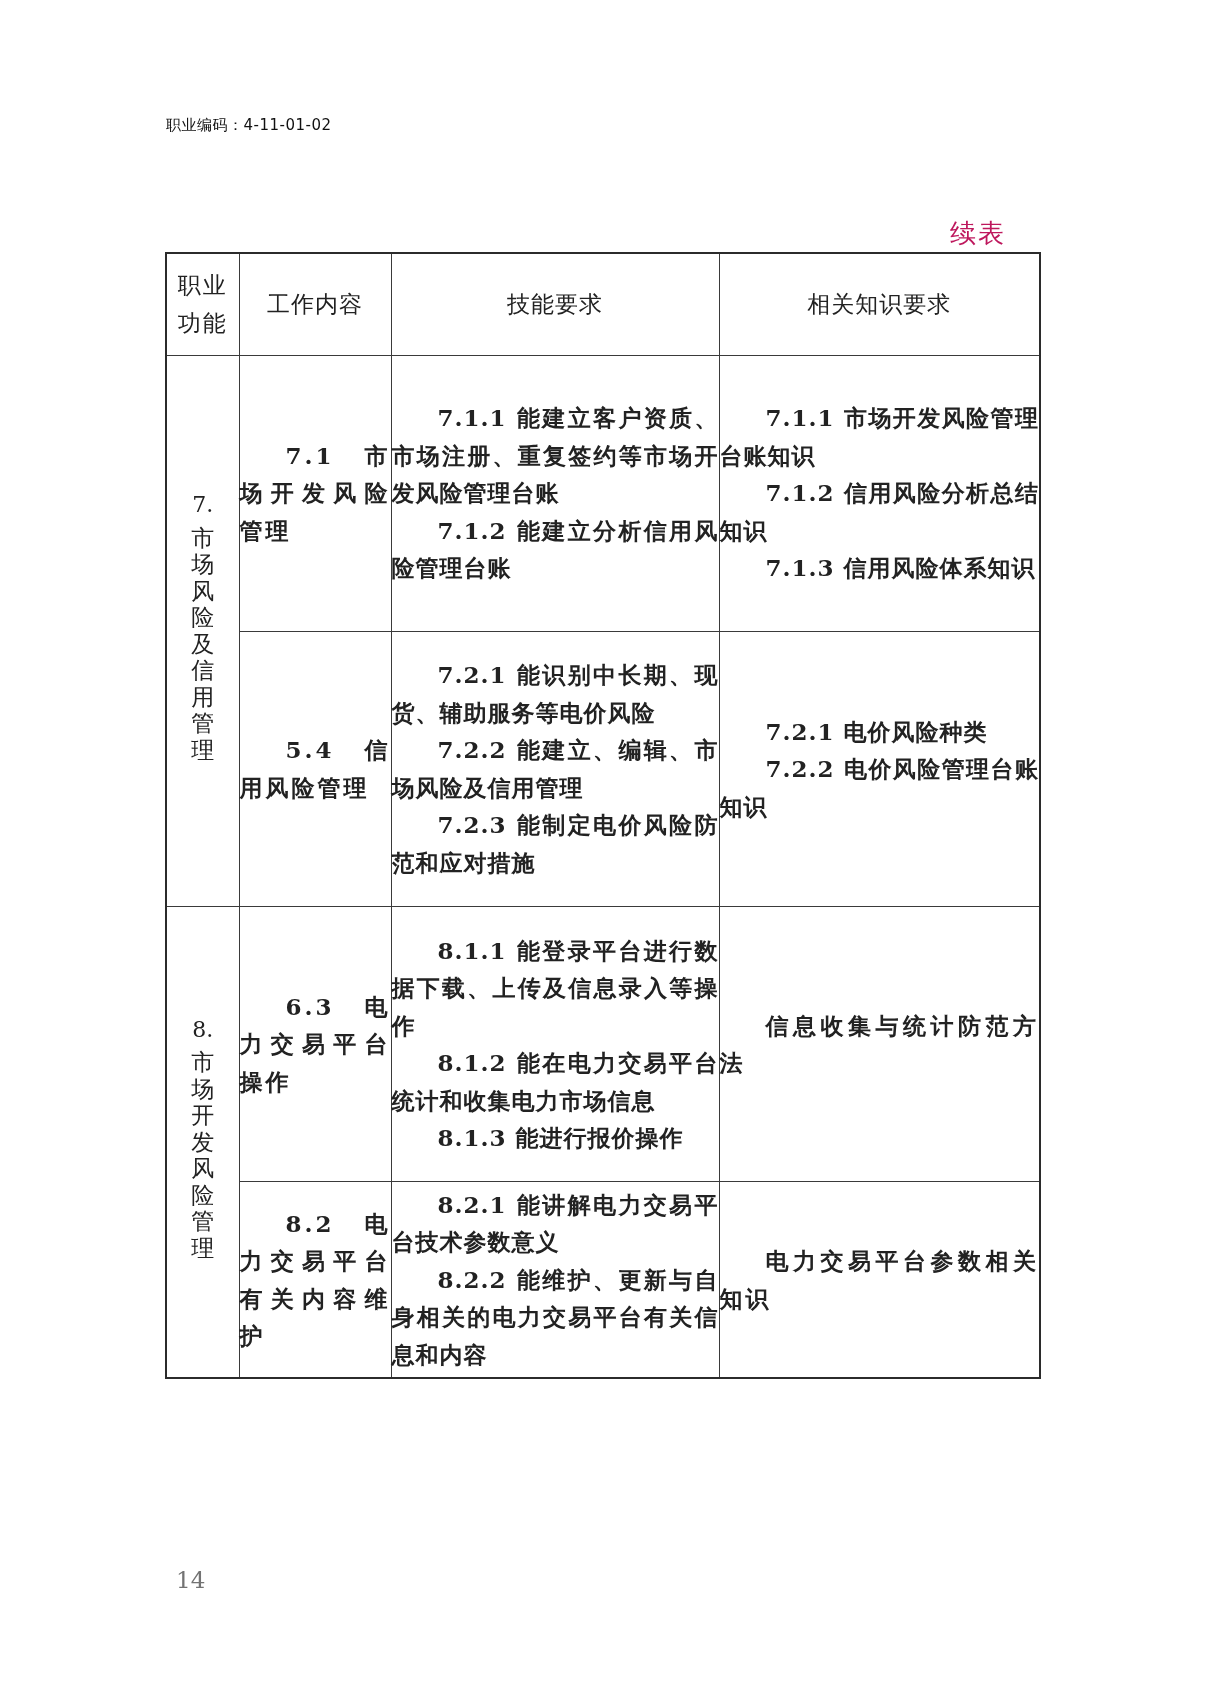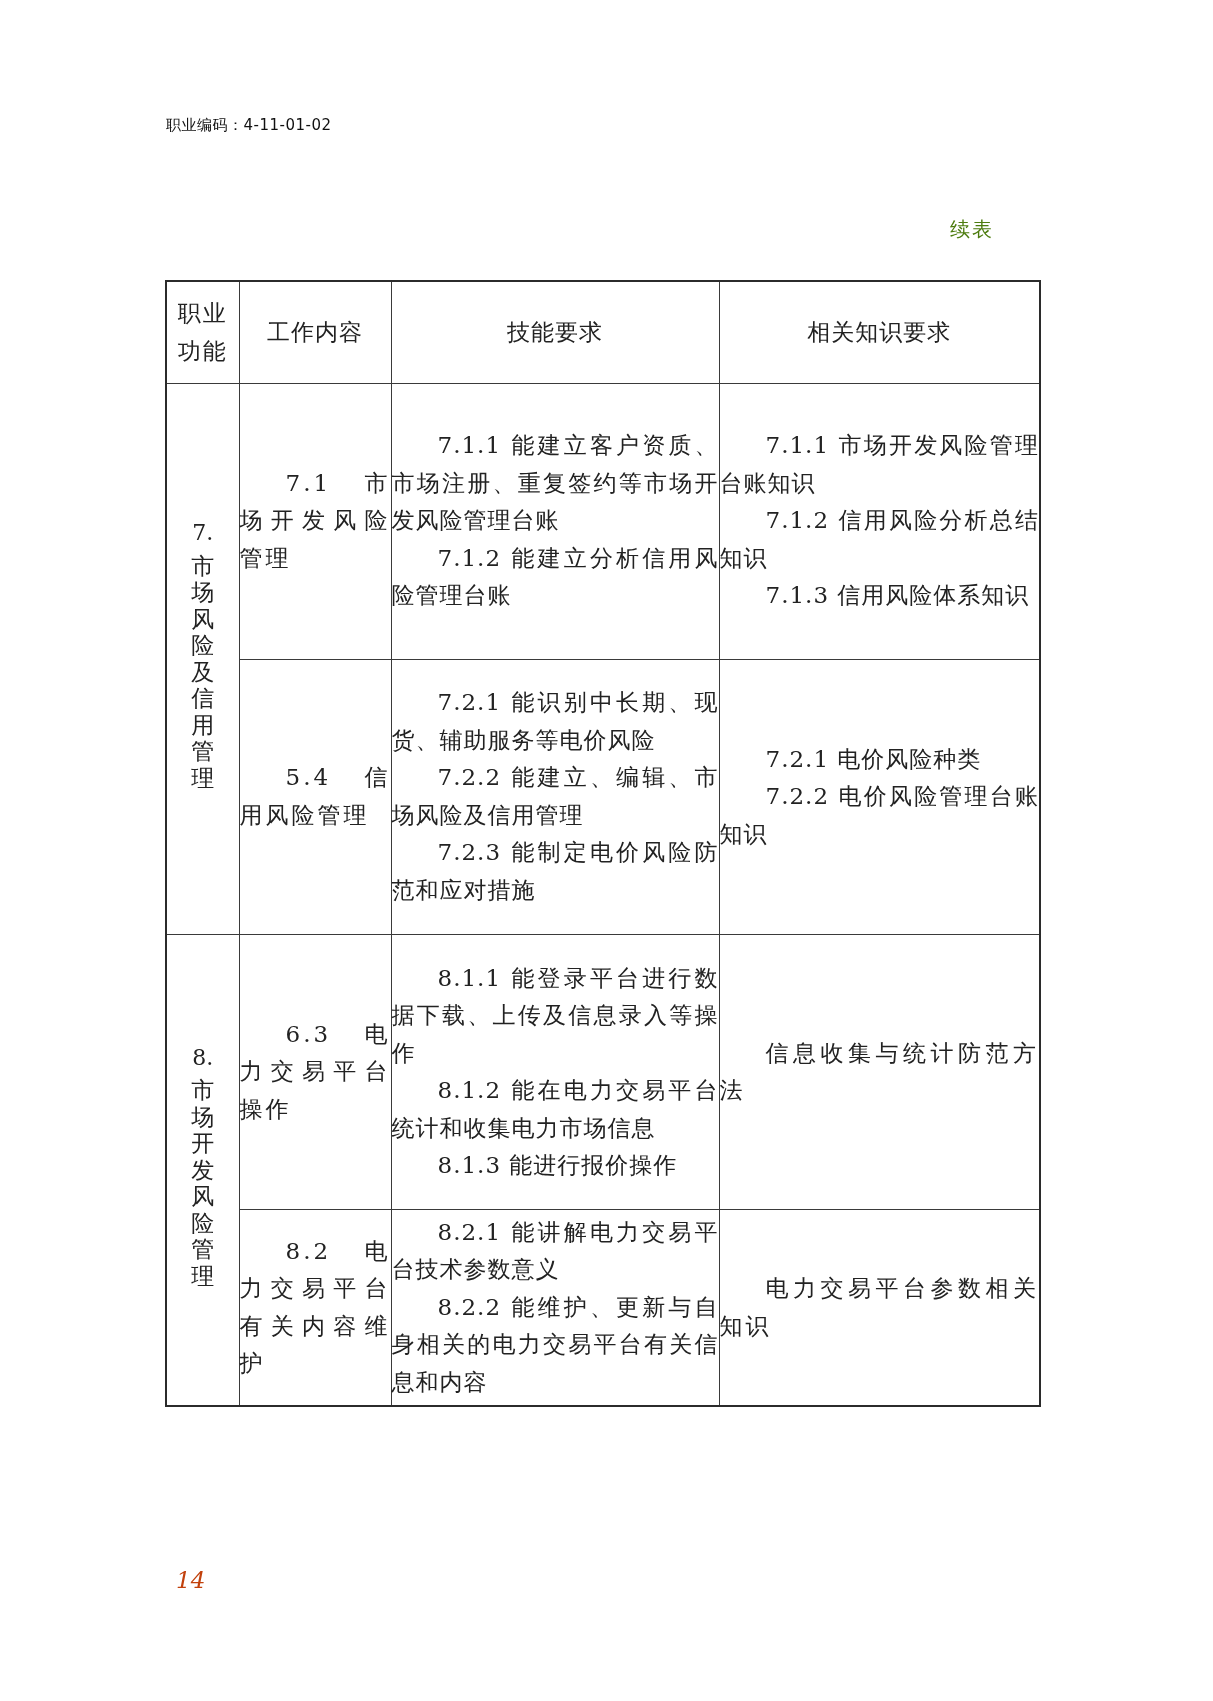--- a/index.html
+++ b/index.html
@@ -1,34 +1,34 @@
 <!DOCTYPE html>
 <html><head>
 <meta charset="utf-8">
 <style>
   html, body { margin:0; padding:0; background:#ffffff; }
   body { width:1213px; height:1701px; position:relative; overflow:hidden;
          font-family:"DejaVu Serif","Liberation Serif",serif; color:#1a1a1a; }
   .code-line { position:absolute; left:166px; top:116px; font-family:"DejaVu Sans","Liberation Sans",sans-serif;
                font-size:15px; font-weight:500; letter-spacing:0.5px; color:#111; }
-  .cont-label { position:absolute; left:950px; top:216px; font-size:20px; color:#4d7c0f; letter-spacing:2px; }
-  table.spec { position:absolute; left:165px; top:280px; width:874px; height:1127px;
+  .cont-label { position:absolute; left:950px; top:216px; font-size:26px; color:#be185d; letter-spacing:2px; }
+  table.spec { position:absolute; left:165px; top:252px; width:874px; height:1127px;
                border-collapse:collapse; border:2.5px solid #2b2b2b; table-layout:fixed; }
   table.spec td, table.spec th { border:1.3px solid #3a3a3a; font-weight:normal; vertical-align:middle; padding:0; }
   th { font-size:23px; text-align:center; color:#222; }
   th.func { padding:0 4px; line-height:38px; letter-spacing:2px; }
   td { font-size:23px; line-height:37.5px; color:#222; }
   td.func-cell { text-align:center; }
   .vert { display:inline-block; width:26px; line-height:26.5px; font-size:23px; text-align:center; word-break:break-all; }
   .vert .num { display:block; margin-bottom:6px; font-size:22px; }
   td.content { padding:0 10px 0 12px; text-align:justify; }
   td.skills, td.knowledge { padding:0 10px 0 11px; text-align:justify; }
-  .para { text-indent:1.0em; letter-spacing:1px; }
+  .para { text-indent:1.0em; letter-spacing:1px;font-weight:bold; }
   .cn-indent { text-indent:2em; }
-  .page-num { position:absolute; left:176px; top:1567px; font-size:23px; color:#c2410c;font-style:italic; }
+  .page-num { position:absolute; left:176px; top:1567px; font-size:23px; color:#737373; }
 </style>
 </head>
 <body>
 
 <div class="code-line">职业编码：4-11-01-02</div>
 <div class="cont-label">续表</div>
 
 <table class="spec">
   <colgroup>
     <col style="width:73px">

